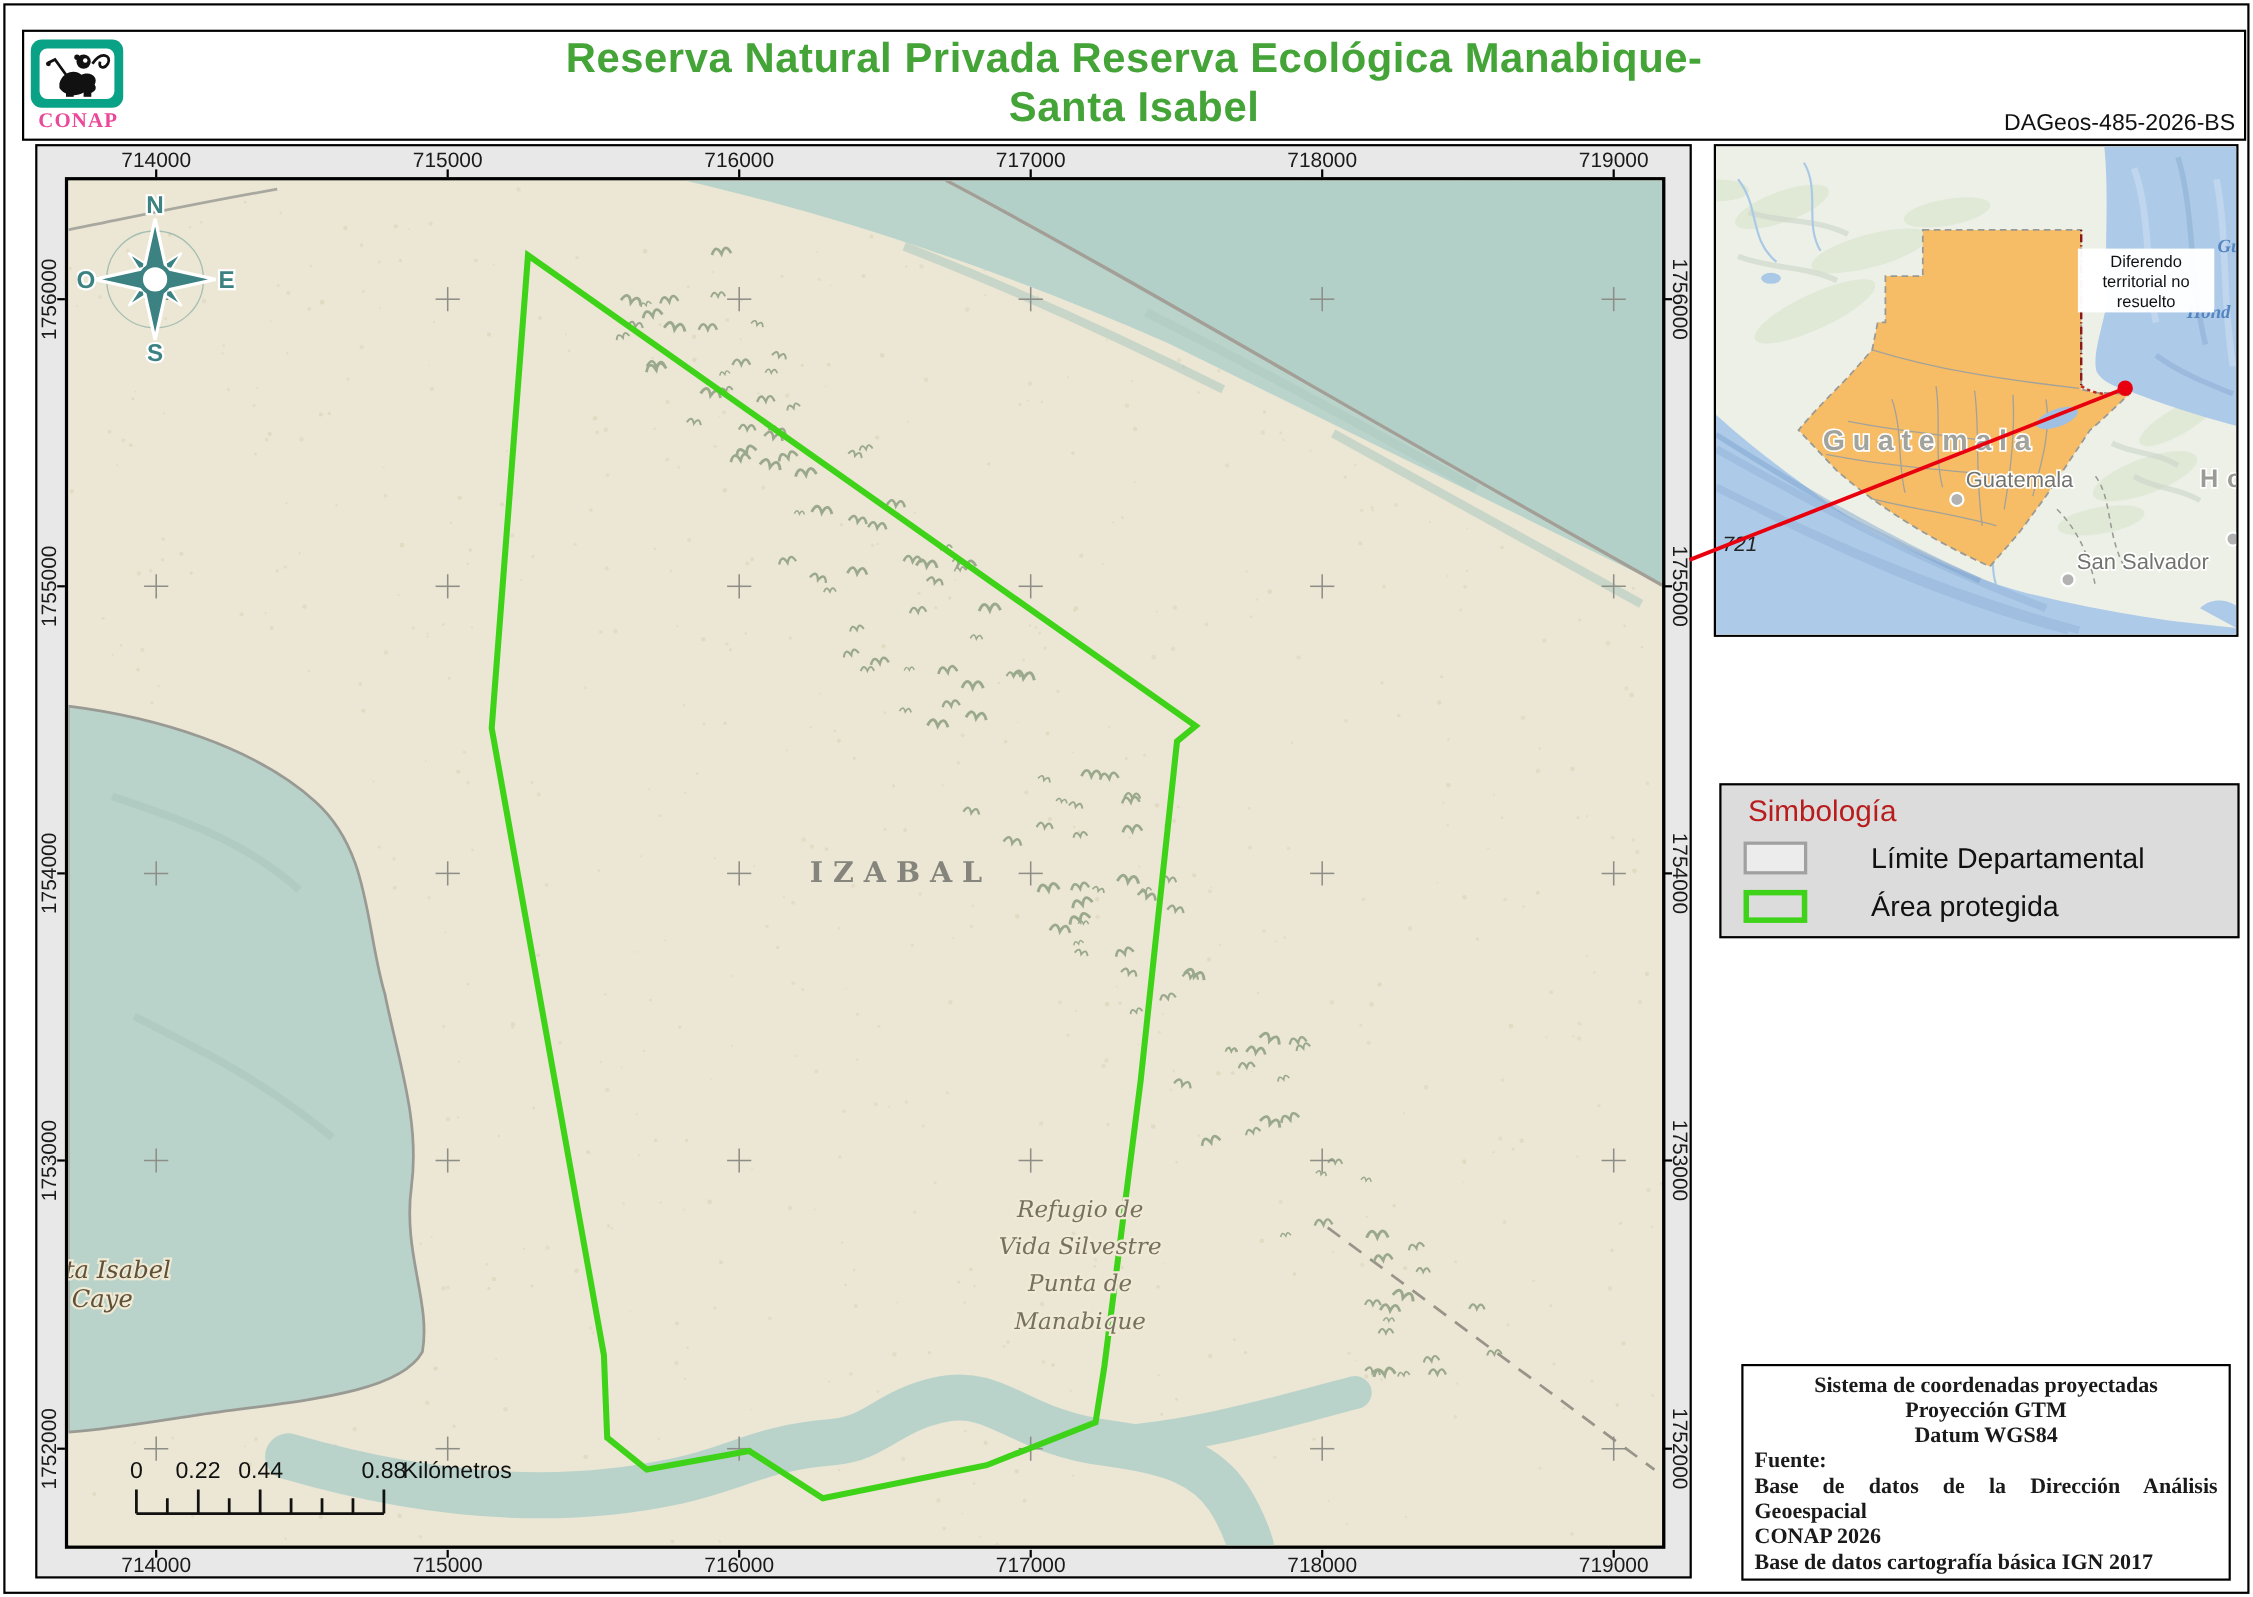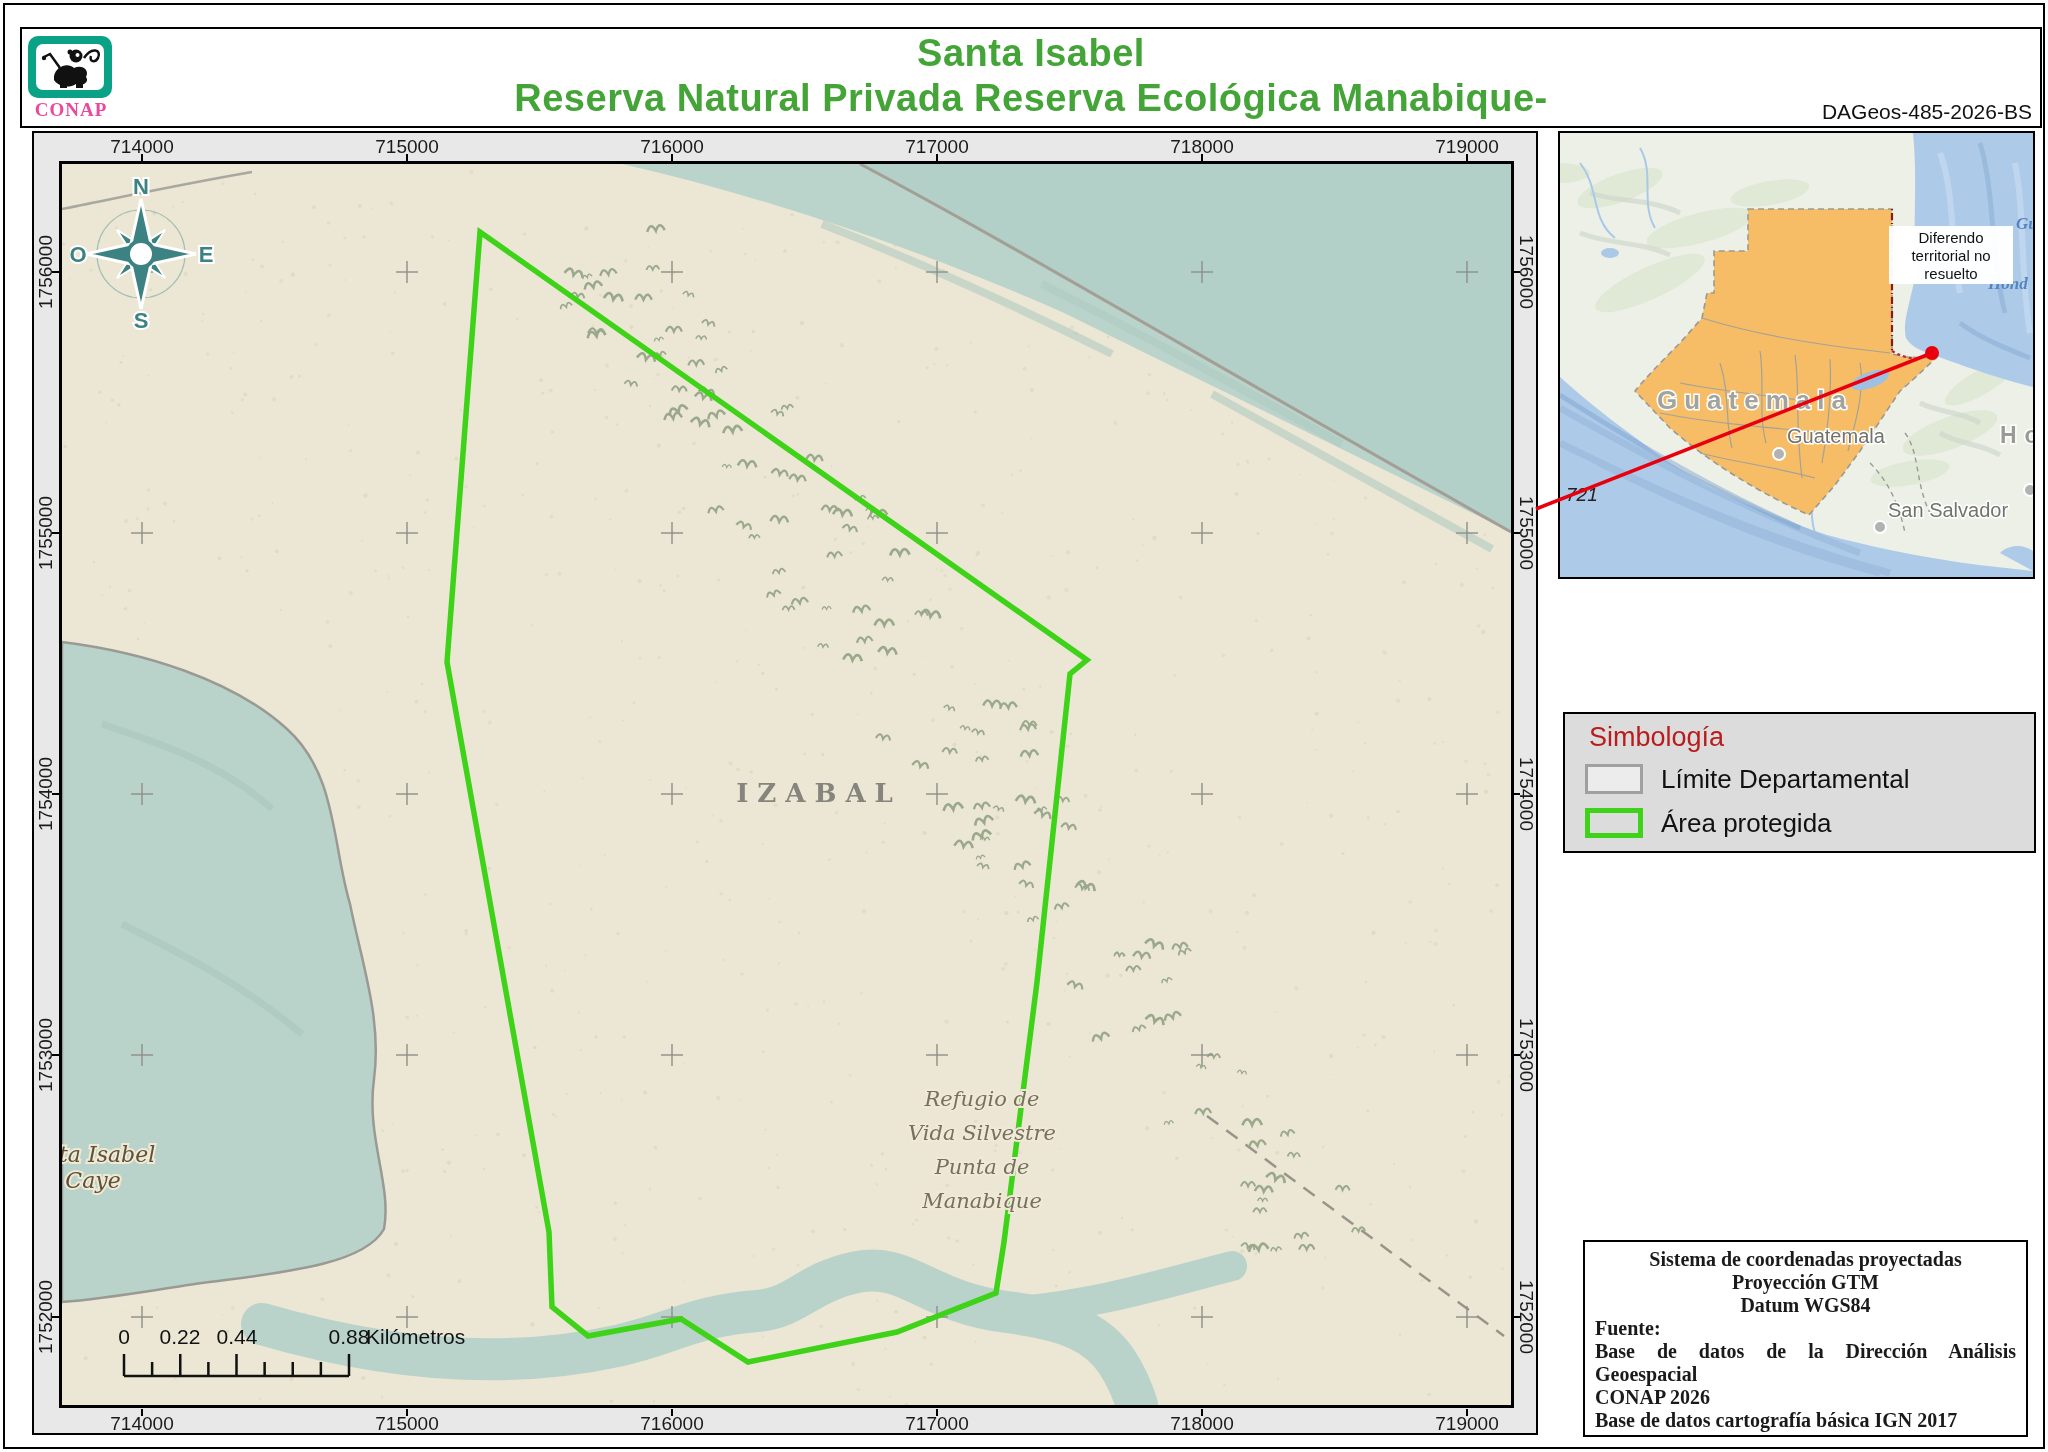--- a/index.html
+++ b/index.html
@@ -28,21 +28,21 @@
   .compass-wrap{position:absolute;left:8px;top:8px;width:145px;height:160px;}
   .scalebar{position:absolute;left:40px;top:1140px;width:560px;height:95px;}
 
   
   .inset{position:absolute;left:1558px;top:131px;width:473px;height:444px;border:2.5px solid #000;
          background:#edf0e7;overflow:hidden;}
 
   
   .legend{position:absolute;left:1563px;top:712px;width:469px;height:137px;background:#dcdcdc;border:2px solid #000;}
   .legend-title{position:absolute;left:24px;top:8px;font-size:27px;color:#b91c1c;}
-  .legend-row{position:absolute;left:20px;height:32px;display:flex;align-items:flex-start;}
+  .legend-row{position:absolute;left:20px;height:32px;display:flex;align-items:center;gap:40px;}
   .legend-row .lab{font-size:26px;color:#111;margin-left:18px;}
   .sw{width:52px;height:24px;box-sizing:content-box;}
   .sw-gray{background:#ececec;border:3px solid #a0a0a0;}
   .sw-green{background:#dcdcdc;border:5px solid #3ed318;width:48px;height:20px;}
 
   
   .info{position:absolute;left:1583px;top:1240px;width:445px;height:197px;border:2px solid #000;background:#fff;
         font-family:"Liberation Serif",serif;font-weight:bold;font-size:20px;color:#1a1a1a;
         padding:6px 10px;box-sizing:border-box;line-height:23px;}
   .info .ctr{text-align:center;}
@@ -70,22 +70,22 @@
             <path d="M24,24 L14,10 l-6,3" stroke="#111" stroke-width="2.5" fill="none"></path>
             <circle cx="8" cy="14" r="2.2" fill="#111"></circle>
             <rect x="24" y="39" width="7" height="5" fill="#111"></rect>
             <rect x="40" y="39" width="7" height="5" fill="#111"></rect>
           </svg>
         </div>
       </div>
       <div class="logo-text">CONAP</div>
     </div>
     <div class="title">
+      <div>Reserva Natural Privada Reserva Ecológica Manabique-</div>
       <div>Santa Isabel</div>
-      <div>Reserva Natural Privada Reserva Ecológica Manabique-</div>
     </div>
     <div class="doc-id">DAGeos-485-2026-BS</div>
   </div>
 
   <div class="map-outer" id="map-outer">
     <div class="map-frame">
       <svg id="mapsvg" width="1449" height="1241" viewBox="0 0 1449 1241">
         <rect x="0" y="0" width="1449" height="1241" fill="#ece7d4"></rect>
         <g id="g-speckles">
             <circle cx="871.0" cy="556.3" r="1.99" fill="#ddd6bd" opacity="0.55"></circle>

